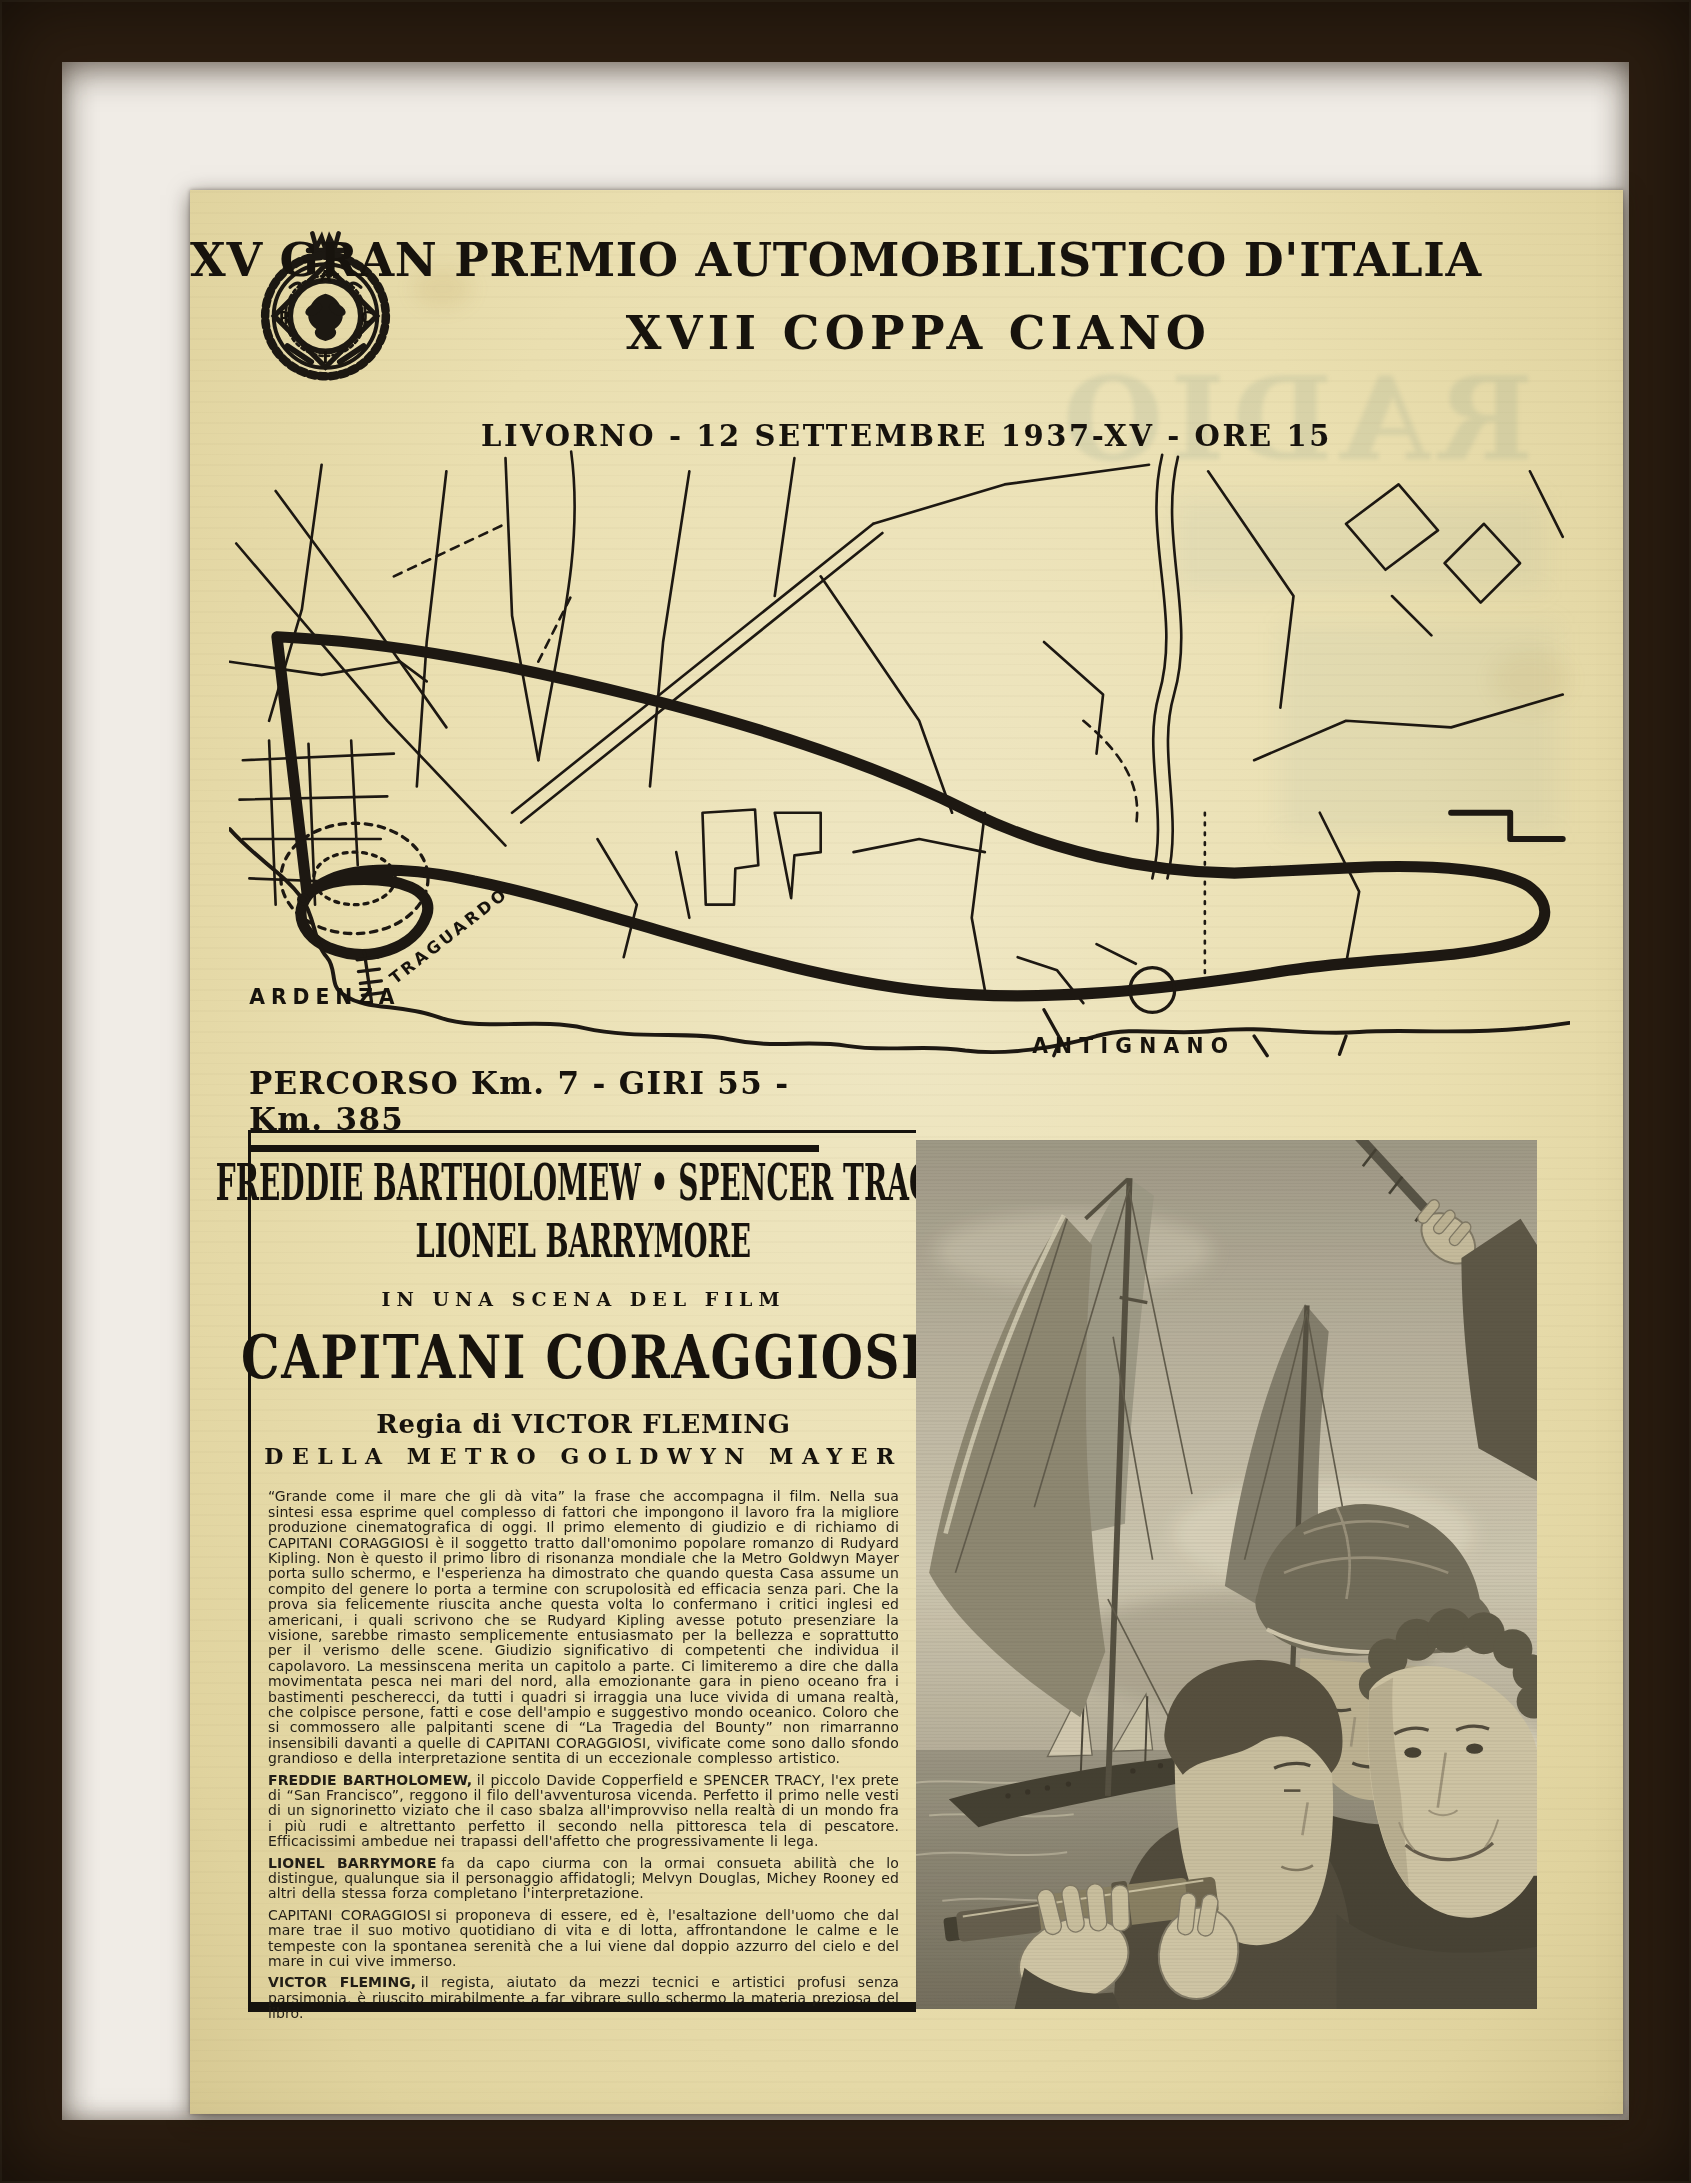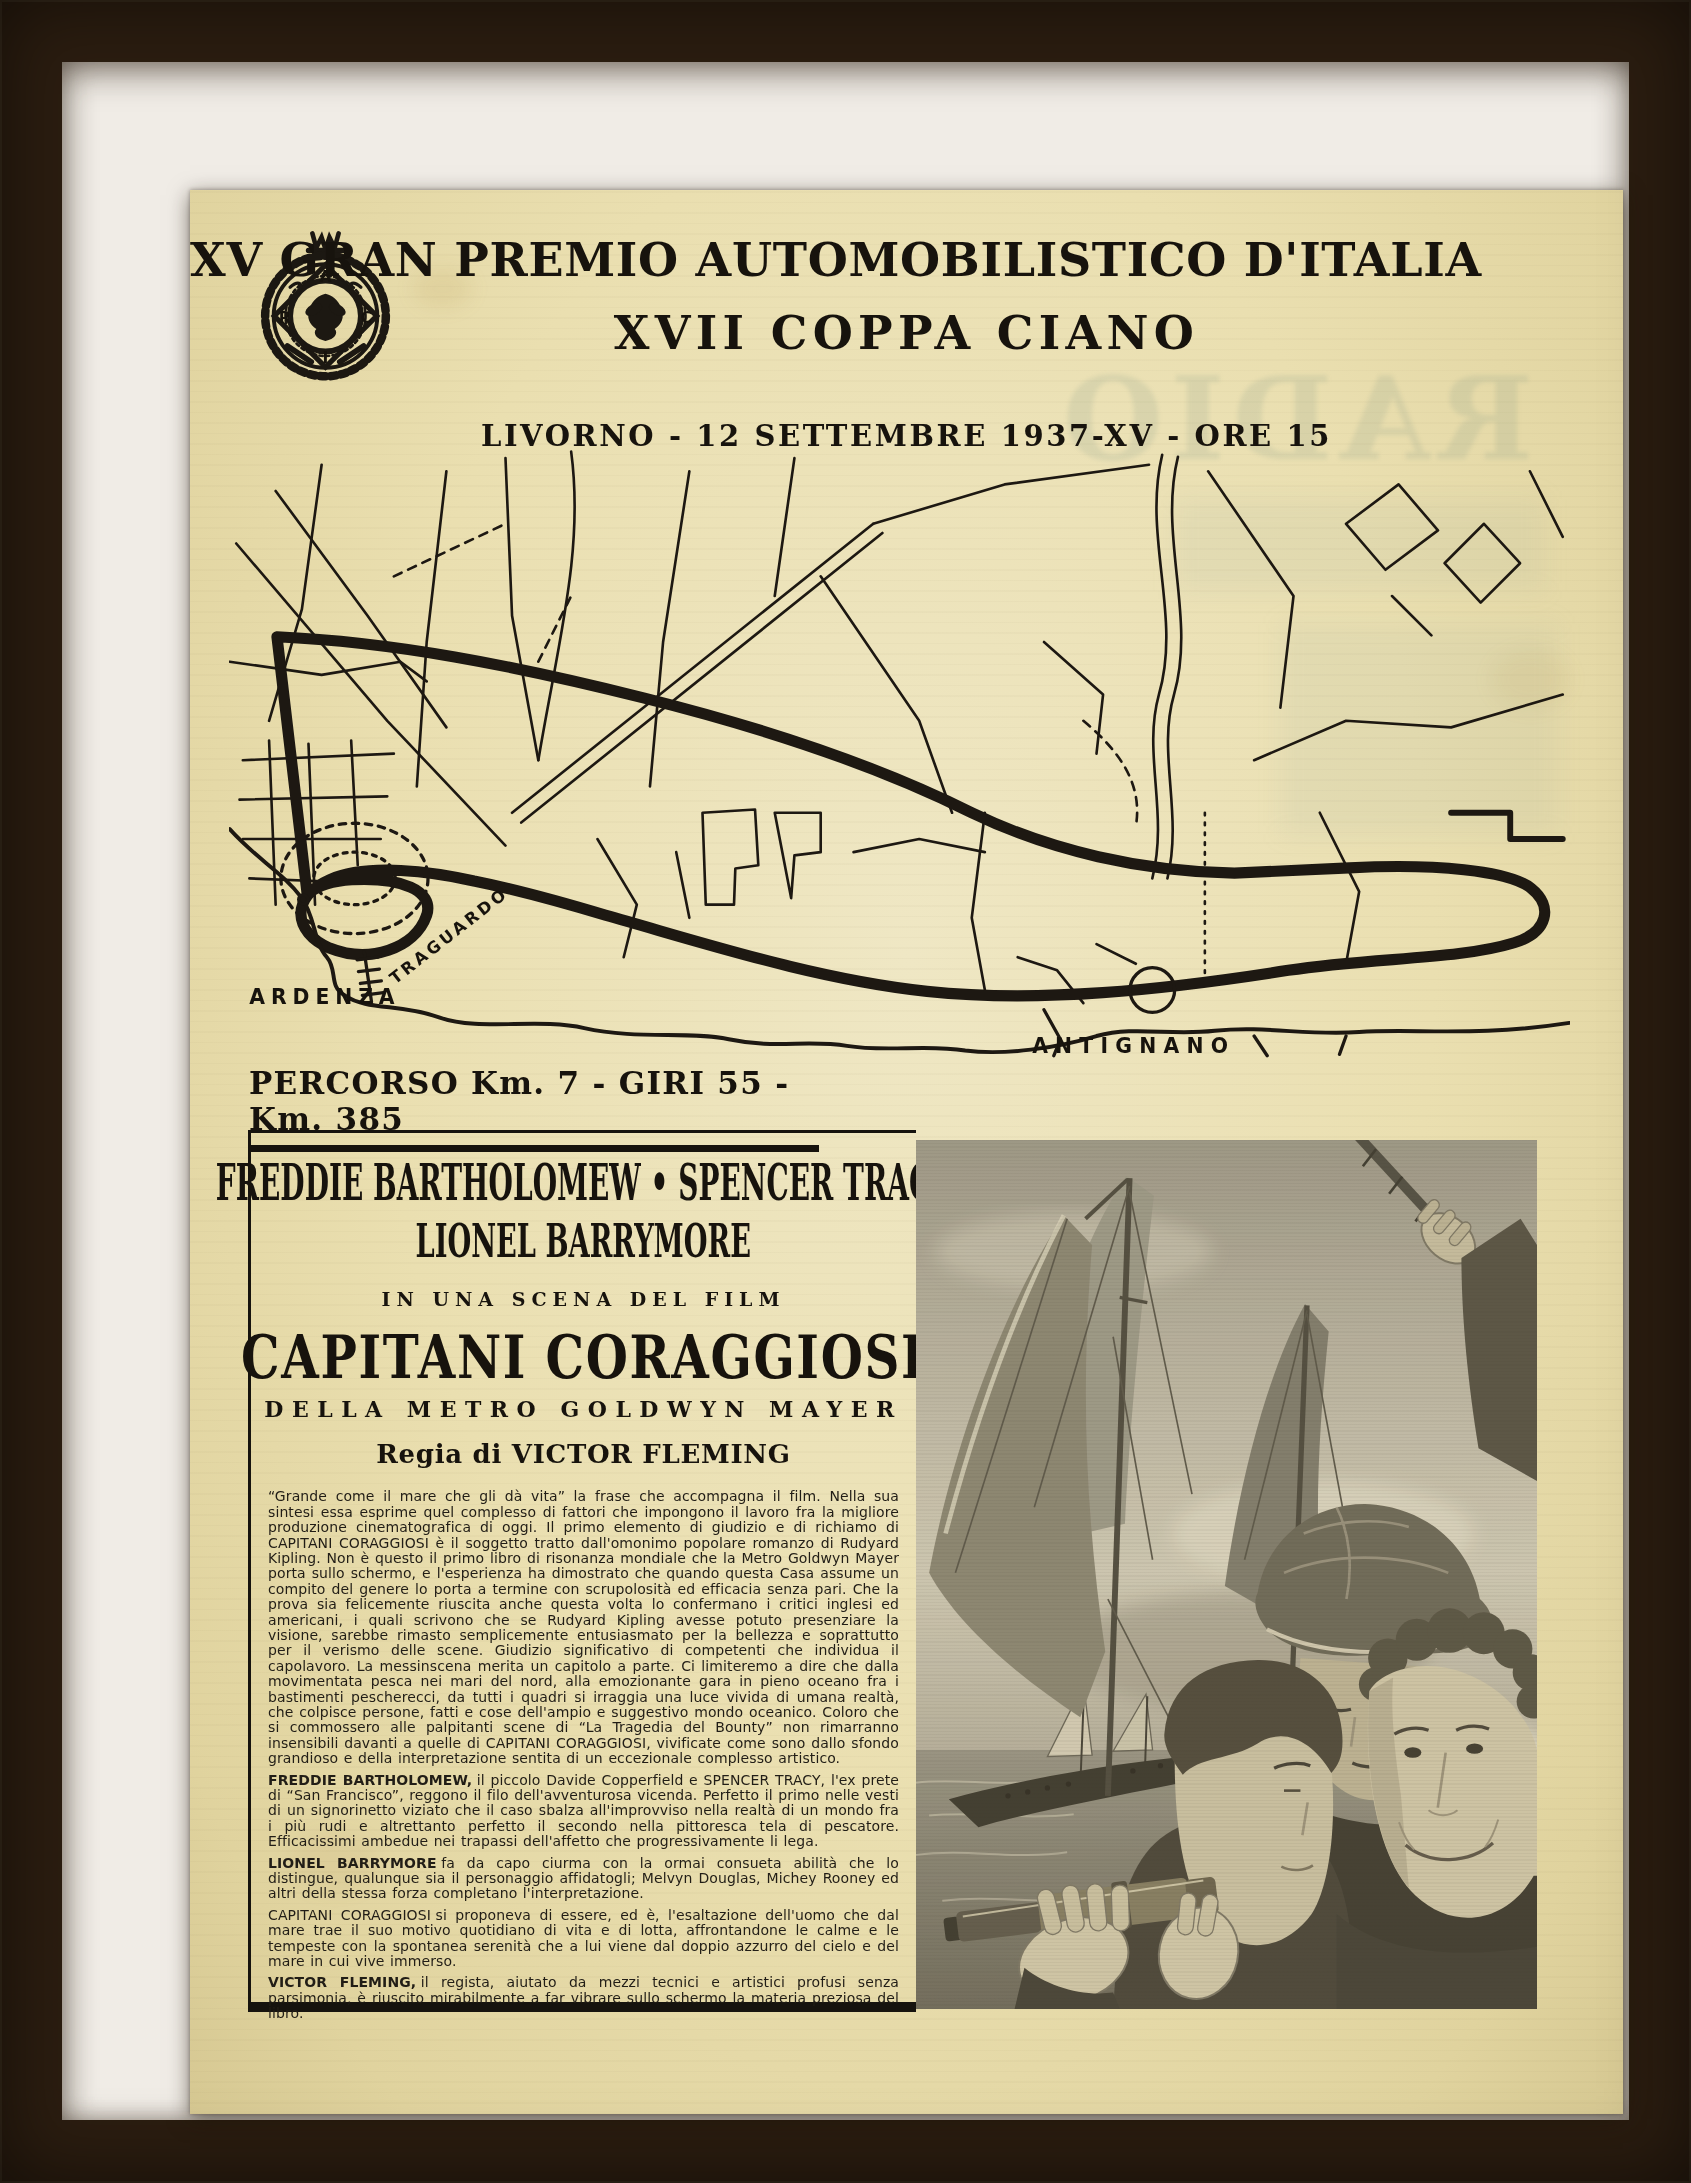--- a/index.html
+++ b/index.html
@@ -21,21 +21,21 @@
   .stain{position:absolute;border-radius:50%;filter:blur(9.2px);pointer-events:none;}
   .ghost{position:absolute;left:841px;top:161px;width:526px;text-align:center;
     font-weight:bold;font-size:115px;letter-spacing:8px;color:rgba(115,140,130,.15);
     transform:scaleX(-1);filter:blur(2px);white-space:nowrap;}
   .ghostblock{position:absolute;background:rgba(150,170,155,.10);filter:blur(12px);}
 
   .emblem{position:absolute;left:66px;top:34px;width:139px;height:163px;}
 
   .title1{position:absolute;left:0;top:43px;width:1195px;text-align:center;
     font-weight:bold;font-size:46px;letter-spacing:0.7px;color:#17130d;white-space:nowrap;}
-  .title2{position:absolute;left:0;top:116px;width:1433px;text-align:center;
+  .title2{position:absolute;left:12px;top:116px;width:1433px;text-align:center;
     font-weight:bold;font-size:46px;letter-spacing:5.3px;color:#17130d;}
   .subtitle{position:absolute;left:0;top:217px;width:1433px;text-align:center;
     font-weight:bold;font-size:29px;letter-spacing:2.6px;color:#17130d;margin-top:12px;}
 
   .mapwrap{position:absolute;left:39px;top:255px;width:1341px;height:614px;}
   .mapwrap svg{width:100%;height:100%;}
   .mp{stroke:#1d1812;fill:none;stroke-linecap:round;stroke-linejoin:round;}
   .maplabel{font-family:"DejaVu Sans", sans-serif;font-weight:bold;fill:#17130d;}
 
   .percorso{position:absolute;left:59px;top:875px;width:570px;
@@ -208,22 +208,22 @@
         <div class="cline cast1">
             <span class="sqz">FREDDIE BARTHOLOMEW • SPENCER TRACY</span>
           </div>
         <div class="cline cast2">
             <span class="sqz">LIONEL BARRYMORE</span>
           </div>
         <div class="cline tagline">IN UNA SCENA DEL FILM</div>
         <div class="cline ftitle">
             <span class="sqz">CAPITANI CORAGGIOSI</span>
           </div>
+        <div class="cline regia">Regia di VICTOR FLEMING</div>
         <div class="cline studio">DELLA METRO GOLDWYN MAYER</div>
-        <div class="cline regia">Regia di VICTOR FLEMING</div>
         <div class="adbody">
           <p><span class="lead"></span><span>“Grande come il mare che gli dà vita” la frase che accompagna il film. Nella sua sintesi essa esprime quel complesso di fattori che impongono il lavoro fra la migliore produzione cinematografica di oggi. Il primo elemento di giudizio e di richiamo di CAPITANI CORAGGIOSI è il soggetto tratto dall'omonimo popolare romanzo di Rudyard Kipling. Non è questo il primo libro di risonanza mondiale che la Metro Goldwyn Mayer porta sullo schermo, e l'esperienza ha dimostrato che quando questa Casa assume un compito del genere lo porta a termine con scrupolosità ed efficacia senza pari. Che la prova sia felicemente riuscita anche questa volta lo confermano i critici inglesi ed americani, i quali scrivono che se Rudyard Kipling avesse potuto presenziare la visione, sarebbe rimasto semplicemente entusiasmato per la bellezza e soprattutto per il verismo delle scene. Giudizio significativo di competenti che individua il capolavoro. La messinscena merita un capitolo a parte. Ci limiteremo a dire che dalla movimentata pesca nei mari del nord, alla emozionante gara in pieno oceano fra i bastimenti pescherecci, da tutti i quadri si irraggia una luce vivida di umana realtà, che colpisce persone, fatti e cose dell'ampio e suggestivo mondo oceanico. Coloro che si commossero alle palpitanti scene di “La Tragedia del Bounty” non rimarranno insensibili davanti a quelle di CAPITANI CORAGGIOSI, vivificate come sono dallo sfondo grandioso e della interpretazione sentita di un eccezionale complesso artistico.</span></p>
           <p><span class="lead">FREDDIE BARTHOLOMEW,</span><span>il piccolo Davide Copperfield e SPENCER TRACY, l'ex prete di “San Francisco”, reggono il filo dell'avventurosa vicenda. Perfetto il primo nelle vesti di un signorinetto viziato che il caso sbalza all'improvviso nella realtà di un mondo fra i più rudi e altrettanto perfetto il secondo nella pittoresca tela di pescatore. Efficacissimi ambedue nei trapassi dell'affetto che progressivamente li lega.</span></p>
           <p><span class="lead">LIONEL BARRYMORE</span><span>fa da capo ciurma con la ormai consueta abilità che lo distingue, qualunque sia il personaggio affidatogli; Melvyn Douglas, Michey Rooney ed altri della stessa forza completano l'interpretazione.</span></p>
           <p><span class="lead plain">CAPITANI CORAGGIOSI</span><span>si proponeva di essere, ed è, l'esaltazione dell'uomo che dal mare trae il suo motivo quotidiano di vita e di lotta, affrontandone le calme e le tempeste con la spontanea serenità che a lui viene dal doppio azzurro del cielo e del mare in cui vive immerso.</span></p>
           <p><span class="lead">VICTOR FLEMING,</span><span>il regista, aiutato da mezzi tecnici e artistici profusi senza parsimonia, è riuscito mirabilmente a far vibrare sullo schermo la materia preziosa del libro.</span></p>
         </div>
       </div>
 
       <div class="photo">

